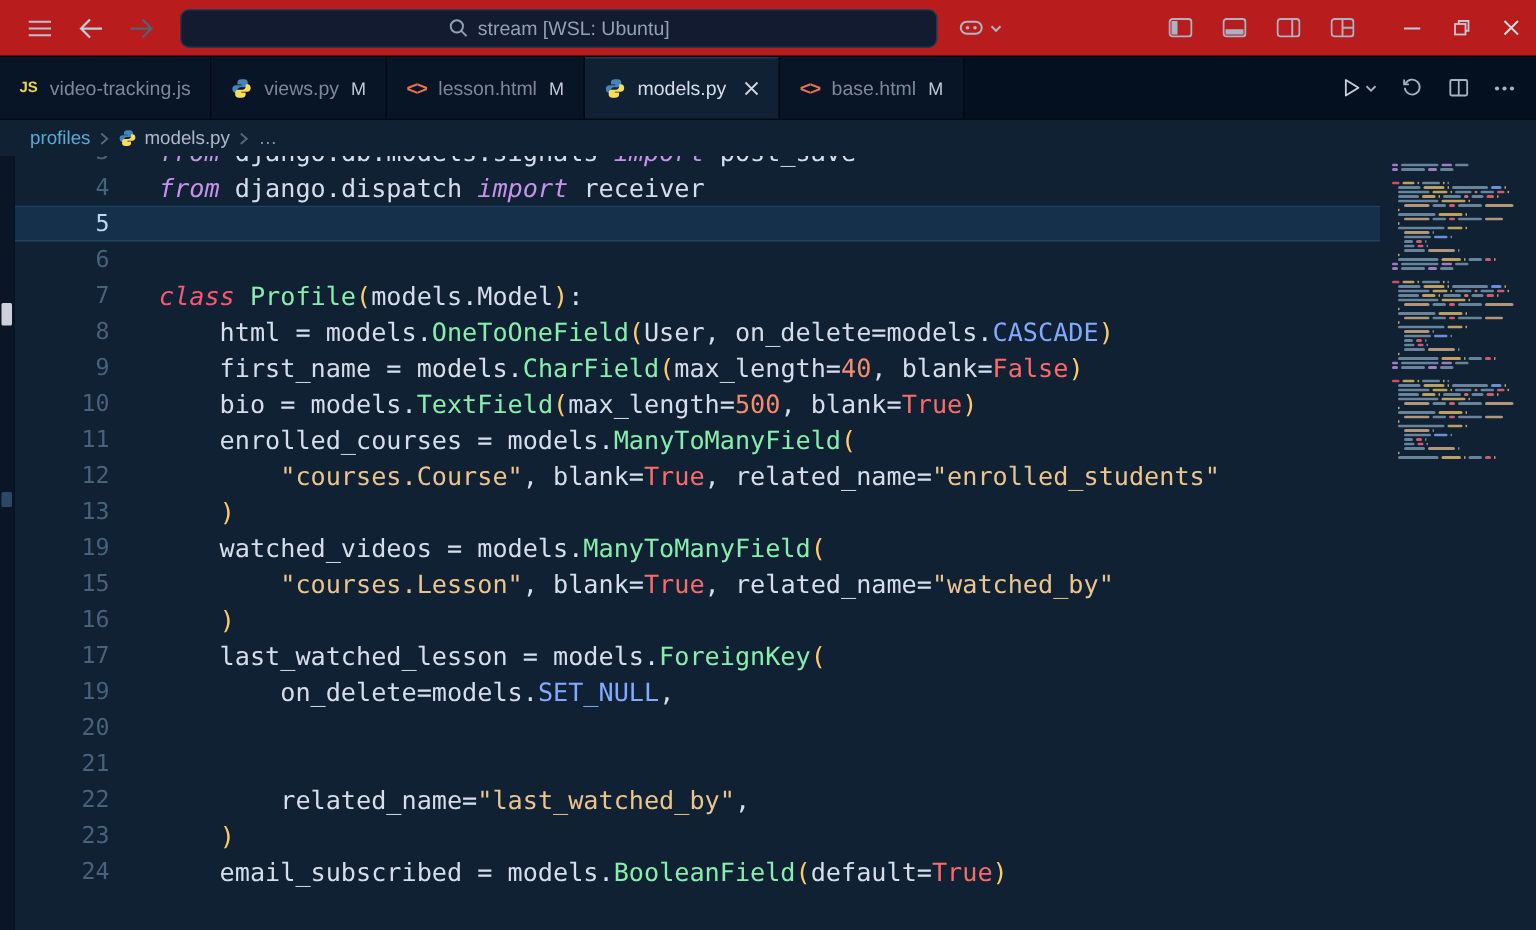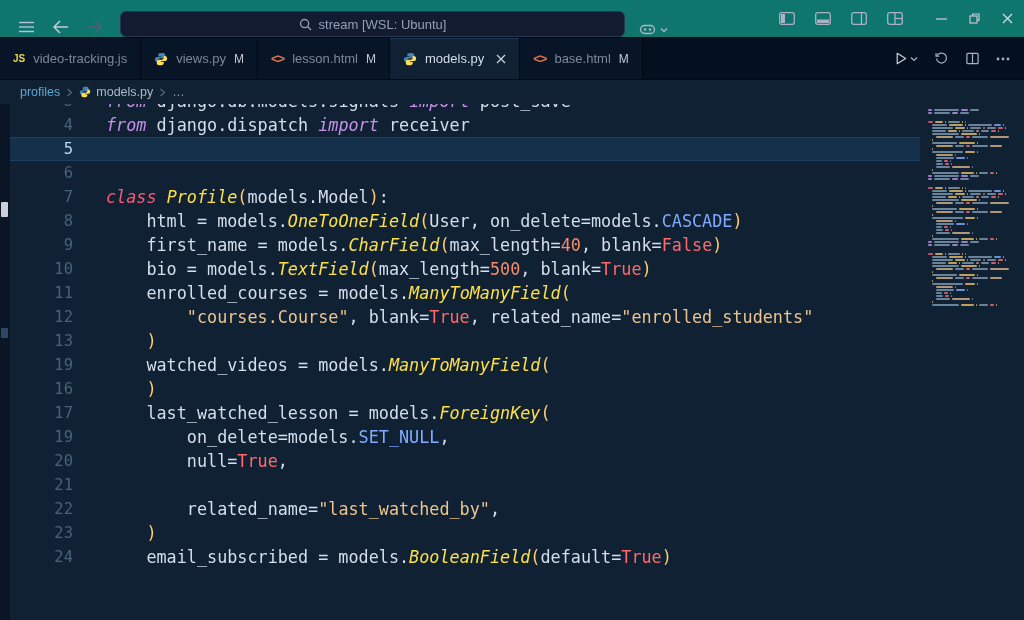--- a/index.html
+++ b/index.html
@@ -1,21 +1,21 @@
 <!DOCTYPE html>
 <html><head>
 <meta charset="utf-8">
 <style>
   * { margin:0; padding:0; box-sizing:border-box; }
   html,body { width:1024px; height:620px; overflow:hidden; background:#0f2133;
               font-family:"Liberation Sans", sans-serif; }
   .window { width:1024px; height:620px; display:flex; flex-direction:column; }
 
   
-  .titlebar { height:38px; flex:none; background:#0f766e; display:flex; align-items:flex-end;
+  .titlebar { height:38px; flex:none; background:#b91c1c; display:flex; align-items:center;
               border-bottom:1px solid #02060d; }
   .tb-left { display:flex; align-items:center; gap:14px; padding:0 8px 0 16px; }
   .tb-ic { display:flex; align-items:center; justify-content:center; width:20px; height:20px; }
   .searchbox { width:505px; height:26px; margin-left:8px; background:#121b2f;
                border:1px solid #293650; border-radius:6px; display:flex; align-items:center;
                justify-content:center; gap:7px; color:#93a0b5; font-size:13px; cursor:pointer; }
   .copilot { display:flex; align-items:center; gap:4px; margin-left:14px; }
   .tb-right { margin-left:auto; display:flex; align-items:center; height:100%; }
   .layout-icons { display:flex; align-items:center; gap:16px; padding-right:20px; }
   .win-btns { display:flex; height:100%; }
@@ -52,21 +52,21 @@
   .partial .code-row { transform:translateY(-15px); }
   .code-row { display:flex; height:24px; line-height:24px; white-space:pre;
               font-family:"DejaVu Sans Mono", monospace; font-size:16.8px; }
   .gutter { flex:none; width:63px; text-align:right; color:#48627a; font-size:15.5px; }
   .code-text { margin-left:33px; }
   .code-row.active { background:#14304a; box-shadow:inset 0 1px 0 #1d4163, inset 0 -1px 0 #1d4163; }
   .code-row.active .gutter { color:#bcd9f2; }
 
   .tk-kw   { color:#c792ea; font-style:italic; }
   .tk-cls  { color:#ff5874; font-style:italic; }
-  .tk-type { color:#fde047;font-style:italic; }
+  .tk-type { color:#86efac; }
   .tk-str  { color:#ecc48d; }
   .tk-num  { color:#f78c6c; }
   .tk-bool { color:#ff6b6b; }
   .tk-const{ color:#82aaff; }
   .tk-txt  { color:#d6deeb; }
   .tk-pun  { color:#ffcb6b; }
 
   
   .minimap { position:absolute; right:0; top:0; width:104px; height:216px; background:#0f2133;
              padding:5px 6px 0 8px; z-index:4; overflow:hidden; }
@@ -282,24 +282,25 @@
           <div class="code-row active"><span class="gutter">5</span><span class="code-text"></span></div>
           <div class="code-row"><span class="gutter">6</span><span class="code-text"></span></div>
           <div class="code-row"><span class="gutter">7</span><span class="code-text"><span class="tk-cls">class </span><span class="tk-type">Profile</span><span class="tk-pun">(</span><span class="tk-txt">models.Model</span><span class="tk-pun">)</span><span class="tk-txt">:</span></span></div>
           <div class="code-row"><span class="gutter">8</span><span class="code-text"><span class="tk-txt">    html = models.</span><span class="tk-type">OneToOneField</span><span class="tk-pun">(</span><span class="tk-txt">User, on_delete=models.</span><span class="tk-const">CASCADE</span><span class="tk-pun">)</span></span></div>
           <div class="code-row"><span class="gutter">9</span><span class="code-text"><span class="tk-txt">    first_name = models.</span><span class="tk-type">CharField</span><span class="tk-pun">(</span><span class="tk-txt">max_length=</span><span class="tk-num">40</span><span class="tk-txt">, blank=</span><span class="tk-bool">False</span><span class="tk-pun">)</span></span></div>
           <div class="code-row"><span class="gutter">10</span><span class="code-text"><span class="tk-txt">    bio = models.</span><span class="tk-type">TextField</span><span class="tk-pun">(</span><span class="tk-txt">max_length=</span><span class="tk-num">500</span><span class="tk-txt">, blank=</span><span class="tk-bool">True</span><span class="tk-pun">)</span></span></div>
           <div class="code-row"><span class="gutter">11</span><span class="code-text"><span class="tk-txt">    enrolled_courses = models.</span><span class="tk-type">ManyToManyField</span><span class="tk-pun">(</span></span></div>
           <div class="code-row"><span class="gutter">12</span><span class="code-text"><span class="tk-txt">        </span><span class="tk-str">"courses.Course"</span><span class="tk-txt">, blank=</span><span class="tk-bool">True</span><span class="tk-txt">, related_name=</span><span class="tk-str">"enrolled_students"</span></span></div>
           <div class="code-row"><span class="gutter">13</span><span class="code-text"><span class="tk-txt">    </span><span class="tk-pun">)</span></span></div>
           <div class="code-row"><span class="gutter">19</span><span class="code-text"><span class="tk-txt">    watched_videos = models.</span><span class="tk-type">ManyToManyField</span><span class="tk-pun">(</span></span></div>
+          <div class="code-row"><span class="gutter">15</span><span class="code-text"><span class="tk-txt">        </span><span class="tk-str">"courses.Lesson"</span><span class="tk-txt">, blank=</span><span class="tk-bool">True</span><span class="tk-txt">, related_name=</span><span class="tk-str">"watched_by"</span></span></div>
           <div class="code-row"><span class="gutter">16</span><span class="code-text"><span class="tk-txt">    </span><span class="tk-pun">)</span></span></div>
           <div class="code-row"><span class="gutter">17</span><span class="code-text"><span class="tk-txt">    last_watched_lesson = models.</span><span class="tk-type">ForeignKey</span><span class="tk-pun">(</span></span></div>
           <div class="code-row"><span class="gutter">19</span><span class="code-text"><span class="tk-txt">        on_delete=models.</span><span class="tk-const">SET_NULL</span><span class="tk-txt">,</span></span></div>
-          <div class="code-row"><span class="gutter">20</span><span class="code-text"><span class="tk-txt">        null=</span><span class="tk-bool">True</span><span class="tk-txt">,</span></span></div>
+          <div class="code-row"><span class="gutter">20</span></div>
           <div class="code-row"><span class="gutter">21</span></div>
           <div class="code-row"><span class="gutter">22</span><span class="code-text"><span class="tk-txt">        related_name=</span><span class="tk-str">"last_watched_by"</span><span class="tk-txt">,</span></span></div>
           <div class="code-row"><span class="gutter">23</span><span class="code-text"><span class="tk-txt">    </span><span class="tk-pun">)</span></span></div>
           <div class="code-row"><span class="gutter">24</span><span class="code-text"><span class="tk-txt">    email_subscribed = models.</span><span class="tk-type">BooleanField</span><span class="tk-pun">(</span><span class="tk-txt">default=</span><span class="tk-bool">True</span><span class="tk-pun">)</span></span></div>
         </div>
     </div>
     <div class="minimap" id="minimap">
         <div class="mm-row"><span class="mm-seg" style="width: 4.2px; background: rgb(199, 146, 234);"></span><span class="mm-seg" style="width: 25.2px; background: rgb(126, 156, 180);"></span><span class="mm-seg" style="width: 6.3px; background: rgb(199, 146, 234);"></span><span class="mm-seg" style="width: 9.45px; background: rgb(126, 156, 180);"></span></div>
         <div class="mm-row"><span class="mm-seg" style="width: 4.2px; background: rgb(199, 146, 234);"></span><span class="mm-seg" style="width: 15.75px; background: rgb(126, 156, 180);"></span><span class="mm-seg" style="width: 6.3px; background: rgb(199, 146, 234);"></span><span class="mm-seg" style="width: 8.4px; background: rgb(126, 156, 180);"></span></div>
         <div class="mm-row"></div>

